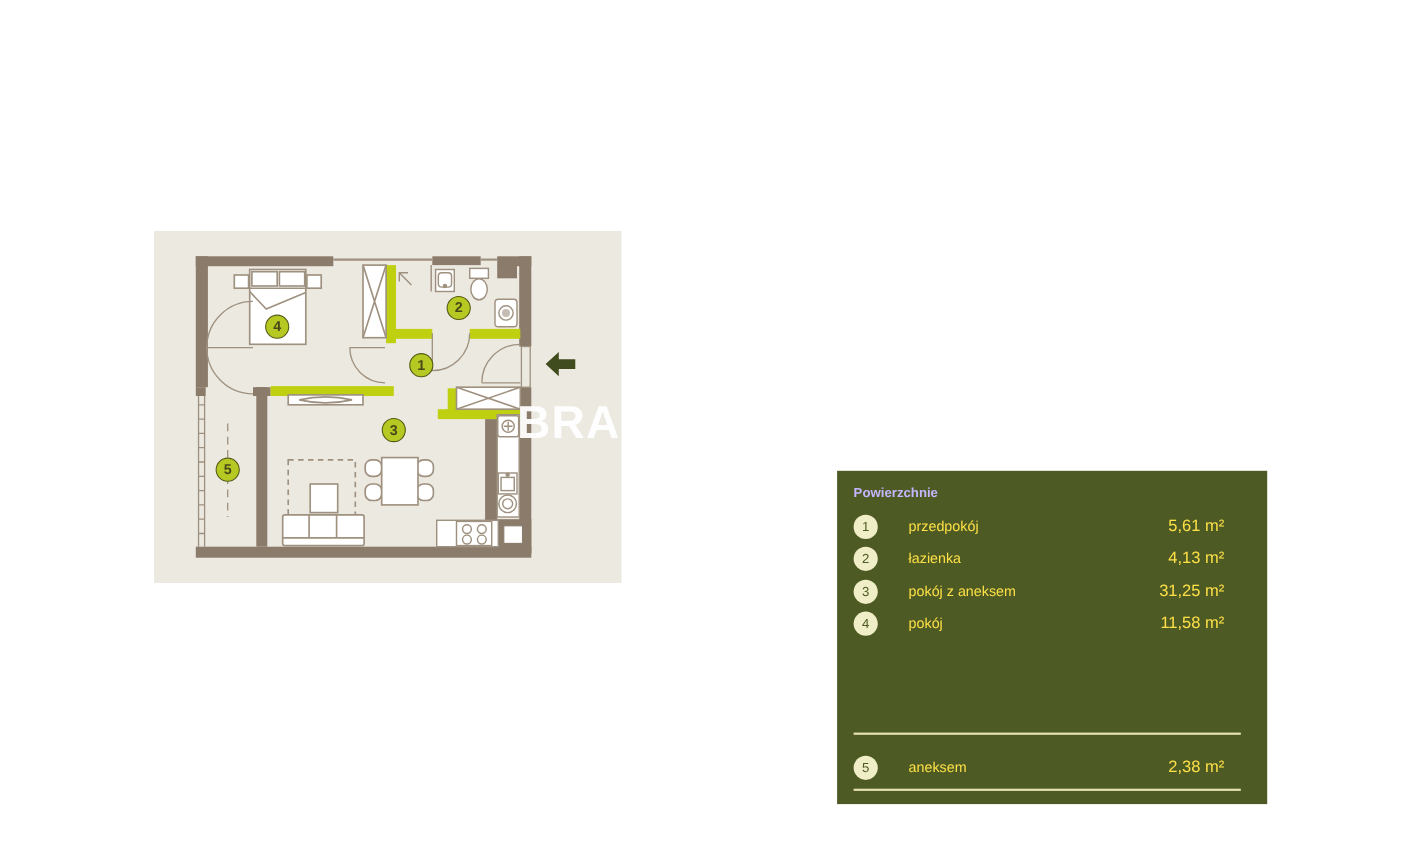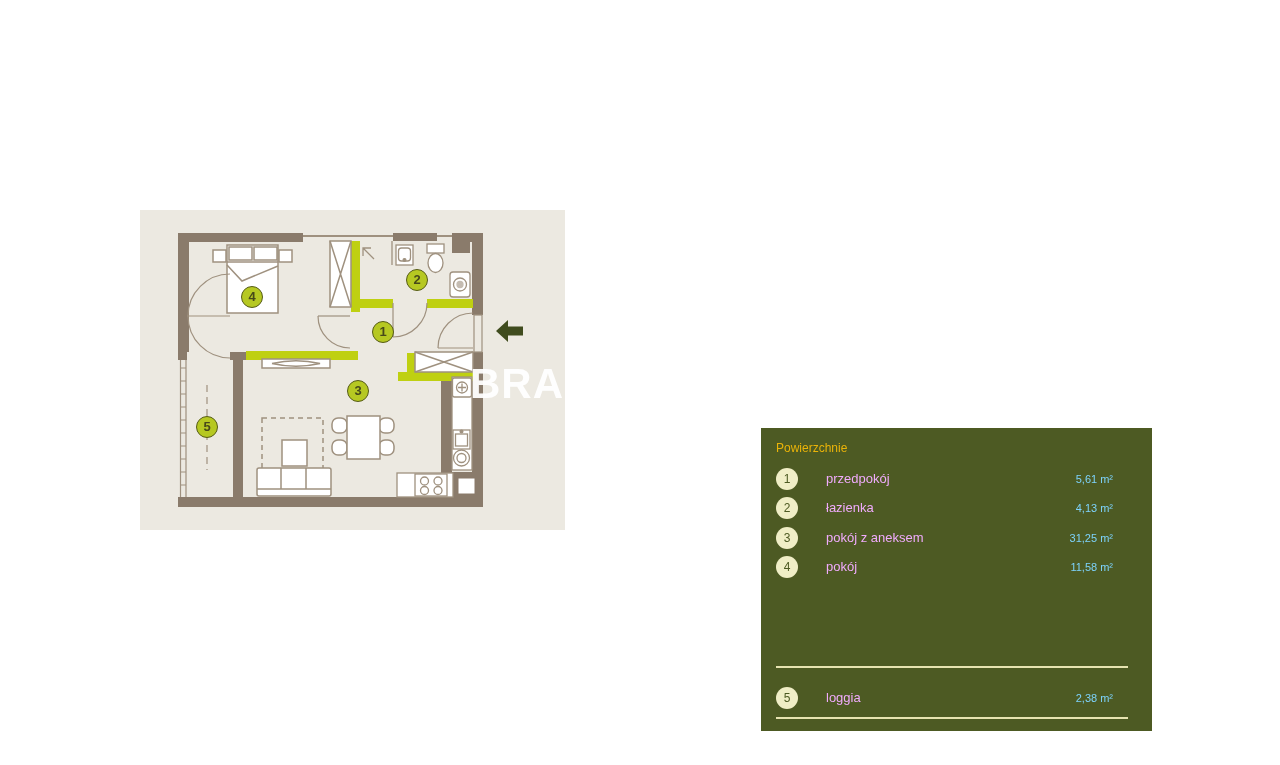--- a/index.html
+++ b/index.html
@@ -12,26 +12,26 @@
          background:#b6c822;border:1.5px solid #565c17;box-sizing:border-box;
          color:#47491a;font-size:13px;font-weight:700;line-height:19px;text-align:center;}
   .watermark{position:absolute;left:330px;top:150px;font-size:42px;font-weight:700;
              letter-spacing:1px;color:rgba(255,255,255,0.95);white-space:nowrap;}
 
   
   .entry-arrow{position:absolute;left:495px;top:317px;width:30px;height:28px;}
 
   
   .legend{position:absolute;left:761px;top:428px;width:391px;height:303px;background:#4d5a23;}
-  .legend-title{position:absolute;left:15px;top:13px;font-size:12px;font-weight:400;color:#eab308;}
+  .legend-title{position:absolute;left:15px;top:13px;font-size:12px;font-weight:700;color:#c4b5fd;}
   .lrow{position:absolute;left:0;right:0;height:22px;}
   .lrow .lnum{position:absolute;left:15px;top:0;width:22px;height:22px;border-radius:50%;
               background:#f0eec6;color:#4d5a23;font-size:12px;line-height:22px;text-align:center;}
-  .lrow .llabel{position:absolute;left:65px;top:0;line-height:22px;font-size:13px;color:#f0abfc;}
-  .lrow .lvalue{position:absolute;right:39px;top:0;line-height:22px;font-size:11px;color:#7dd3fc;}
+  .lrow .llabel{position:absolute;left:65px;top:0;line-height:22px;font-size:13px;color:#fde047;}
+  .lrow .lvalue{position:absolute;right:39px;top:0;line-height:22px;font-size:15px;color:#fde047;}
   .ldiv{position:absolute;left:15px;width:352px;height:2px;background:#e6e3b0;}
 </style>
 </head>
 <body>
 
 <div class="stage">
 
   <div class="plan">
     <svg width="425" height="320" viewBox="140 210 425 320">
 
@@ -210,20 +210,20 @@
     <div class="lrow" style="top:128px;">
       <div class="lnum">4</div>
       <div class="llabel">pokój</div>
       <div class="lvalue">11,58 m²</div>
     </div>
 
     <div class="ldiv" style="top:238px;"></div>
 
     <div class="lrow" style="top:259px;">
       <div class="lnum">5</div>
-      <div class="llabel">loggia</div>
+      <div class="llabel">aneksem</div>
       <div class="lvalue">2,38 m²</div>
     </div>
 
     <div class="ldiv" style="top:289px;"></div>
   </div>
 
 </div>
 
 </body></html>

